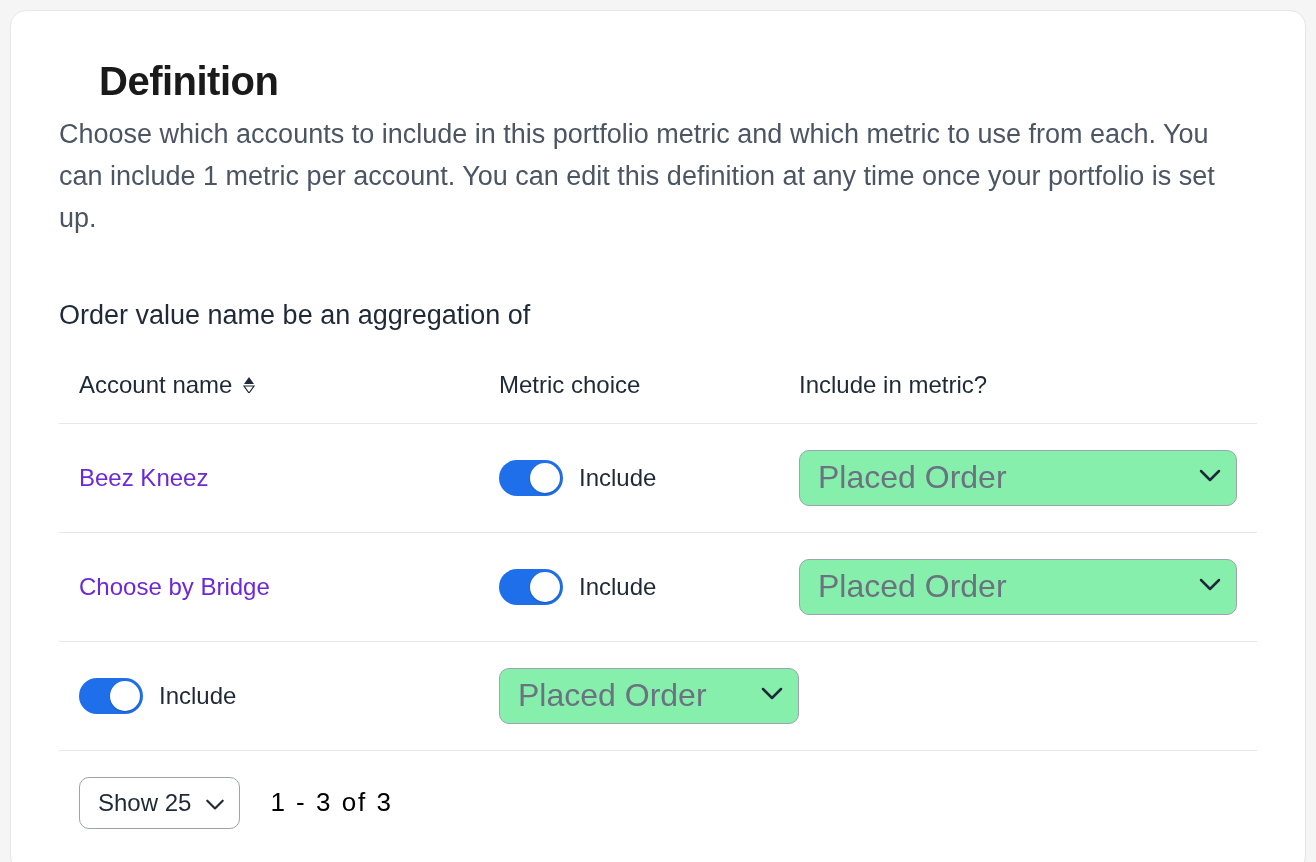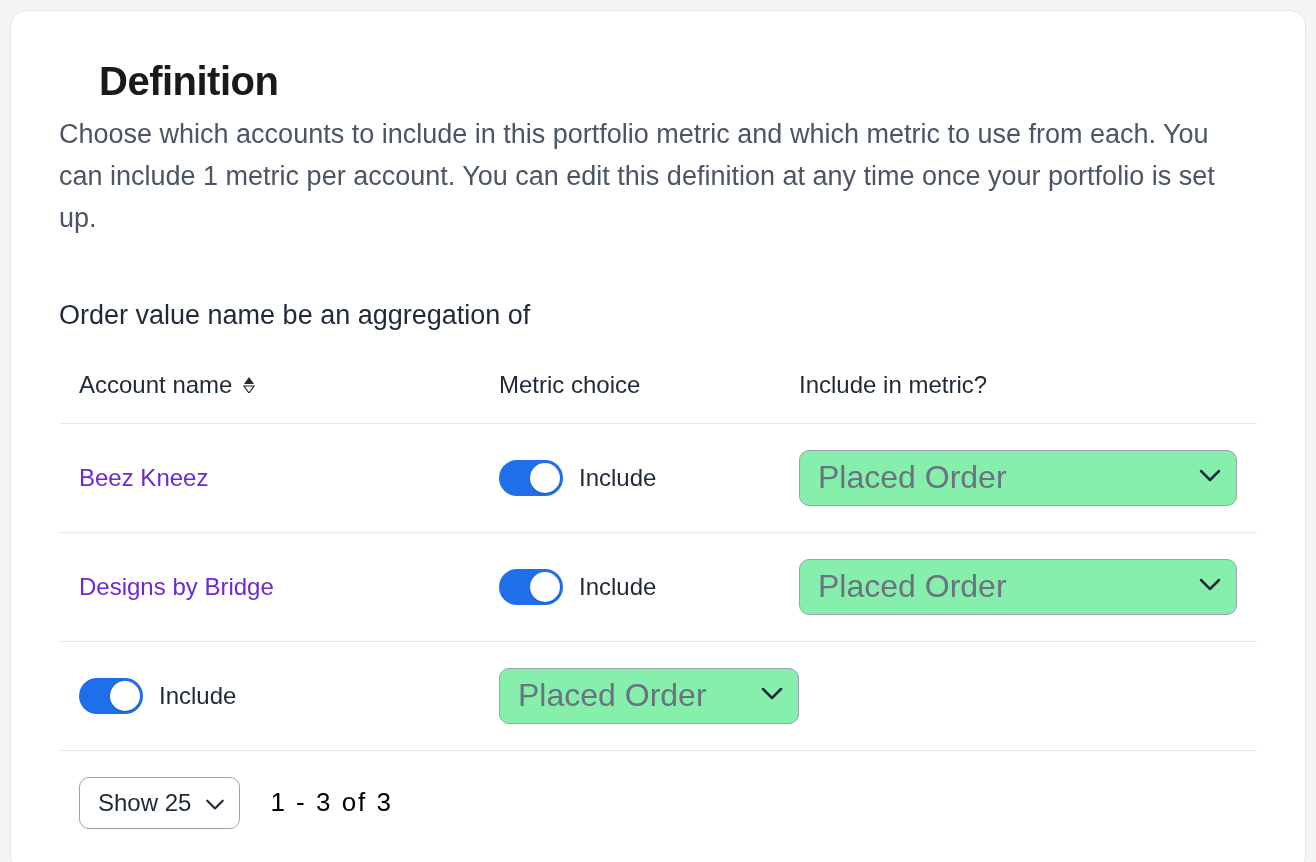--- a/index.html
+++ b/index.html
@@ -203,21 +203,21 @@
         <div class="select-box">Placed Order</div>
         <span class="chev">
           <svg width="22" height="14" viewBox="0 0 22 14">
               <path d="M2 2 L11 11 L20 2" fill="none" stroke="#1f2937" stroke-width="2.5" stroke-linecap="round" stroke-linejoin="round"></path>
             </svg>
         </span>
       </div>
     </div>
 
     <div class="row">
-      <div class="account-name">Designs by Bridge</div>
+      <div class="account-name">Choose by Bridge</div>
       <div class="include-cell">
         <div class="toggle">
             <div class="knob"></div>
           </div>
         <span class="include-label">Include</span>
       </div>
       <div class="select">
         <div class="select-box">Placed Order</div>
         <span class="chev">
           <svg width="22" height="14" viewBox="0 0 22 14">

